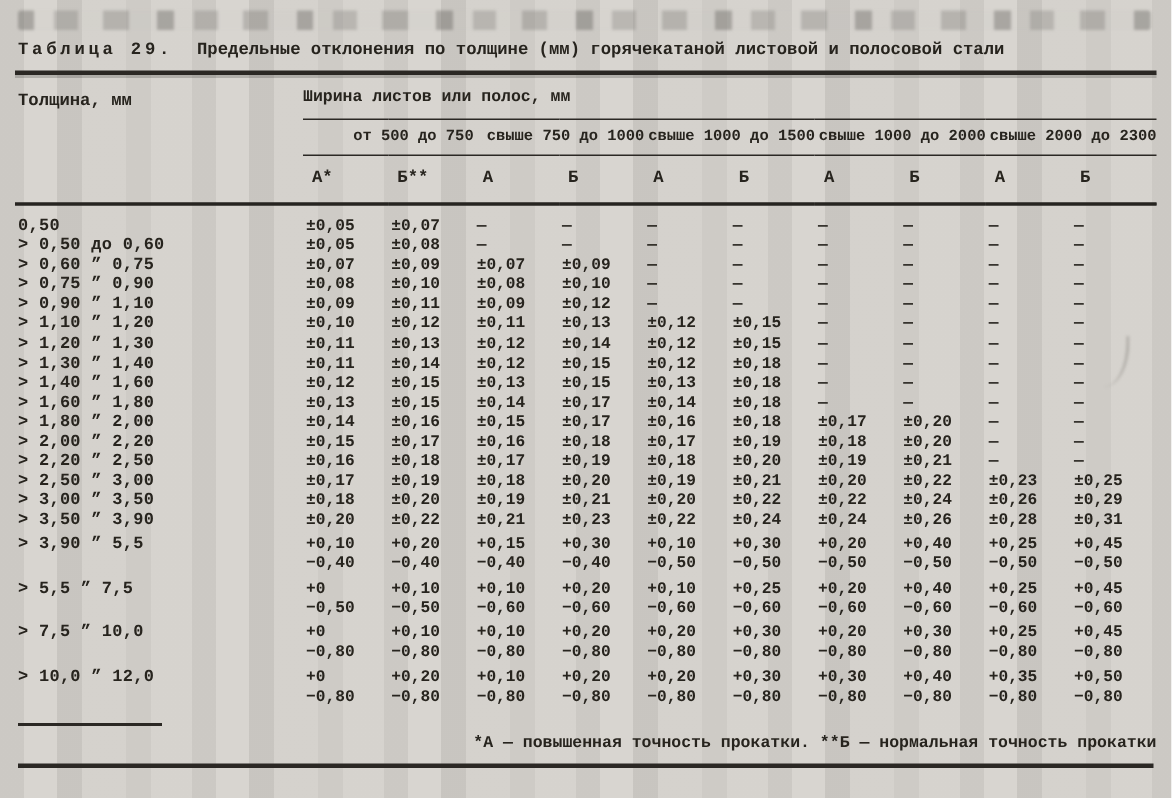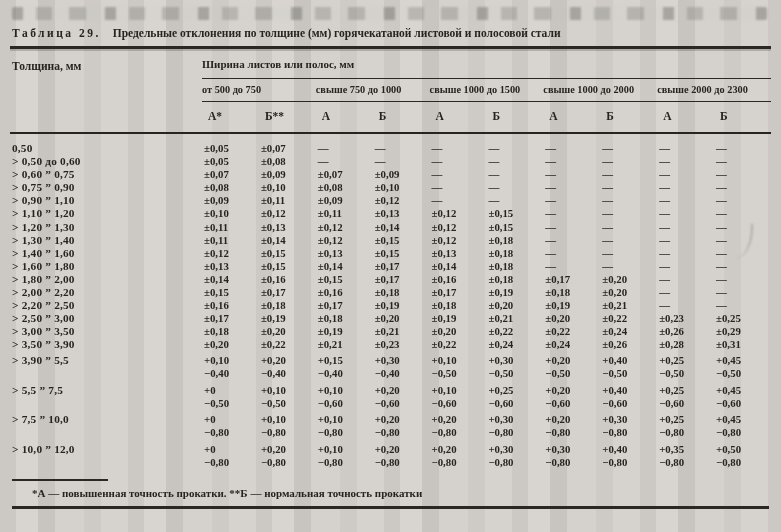--- a/index.html
+++ b/index.html
@@ -1,20 +1,20 @@
 <!DOCTYPE html>
 <html><head>
 <meta charset="utf-8">
 <style>
   html,body{margin:0;padding:0;}
   .page{
     width:781px;height:532px;box-sizing:border-box;position:relative;overflow:hidden;
     padding:6px 10px 0 10px;
     color:#27241e;
-    font-family:Liberation Serif, serif;
+    font-family:Liberation Mono, monospace;
     background:
       repeating-linear-gradient(90deg,
         rgba(118,115,110,0.12) 0 16px, rgba(118,115,110,0.00) 16px 38px,
         rgba(118,115,110,0.16) 38px 55px, rgba(118,115,110,0.03) 55px 84px,
         rgba(118,115,110,0.10) 84px 101px, rgba(118,115,110,0.02) 101px 128px),
       linear-gradient(#d8d5d0,#d8d5d0);
   }
   .noise-band{
     height:13px;margin:1px 4px 7px 2px;opacity:.7;filter:blur(1.2px);border-radius:2px;
     background:repeating-linear-gradient(90deg,
@@ -23,28 +23,28 @@
       rgba(104,102,98,.42) 57px 74px, rgba(192,190,186,.14) 74px 93px);
   }
   .title-row{font-size:11.5px;font-weight:bold;margin:2px 0 7px 2px;white-space:nowrap;}
   .table-label{letter-spacing:2.5px;margin-right:9px;}
   .top-rule{height:3px;background:#2b2824;box-shadow:0 2px 0 rgba(43,40,36,.22);}
   table{width:100%;border-collapse:collapse;table-layout:fixed;font-size:11px;}
   col.c-thick{width:192px;}
   thead th{font-weight:bold;}
   .thick-head{text-align:left;vertical-align:top;padding:11px 0 0 2px;font-size:11.5px;border-bottom:2.5px solid #262420;margin-top:48px;}
   .width-head{text-align:left;padding:9px 0 8px;border-bottom:1.5px solid #2b2824;font-size:11px;}
-  #group-row th{text-align:left;white-space:nowrap;padding:5px 0 6px;border-bottom:1.5px solid #2b2824;font-size:10.3px;}
+  #group-row th{text-align:right;white-space:nowrap;padding:5px 0 6px;border-bottom:1.5px solid #2b2824;font-size:10.3px;}
   #sub-row th{text-align:left;padding:8px 0 10px 6px;border-bottom:2.5px solid #262420;font-size:11.5px;}
   tbody td{padding:0 0 0 2px;line-height:13.1px;vertical-align:top;font-weight:bold;white-space:nowrap;font-size:10.8px;}
   tbody tr:first-child td{padding-top:8px;}
   tr.dbl td{padding-top:2.5px;padding-bottom:1px;}
   td.thick-cell{font-size:11.3px;letter-spacing:.2px;margin-top:15px;}
   .foot-rule{width:96px;height:2px;background:#2b2824;margin:9px 0 0 2px;}
-  .footnote{font-size:11px;font-weight:bold;margin:6px 0 7px 22px;}
+  .footnote{font-size:11px;font-weight:bold;margin:6px 0 7px 22px;text-align:right;}
   .bottom-rule{height:2.5px;background:#2b2824;margin:0 2px;}
   .smudge{position:absolute;right:28px;top:224px;width:26px;height:34px;border-right:2px solid rgba(110,106,100,.35);
     border-radius:0 0 60% 0/0 0 90% 0;filter:blur(1px);pointer-events:none;}
 </style>
 </head>
 <body>
 
 <div class="page">
   <div class="noise-band"></div>
   <div class="smudge"></div>

